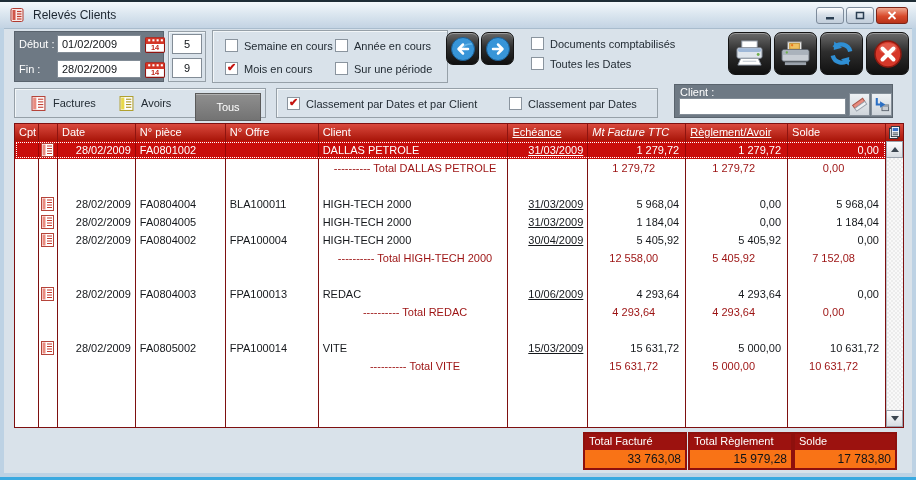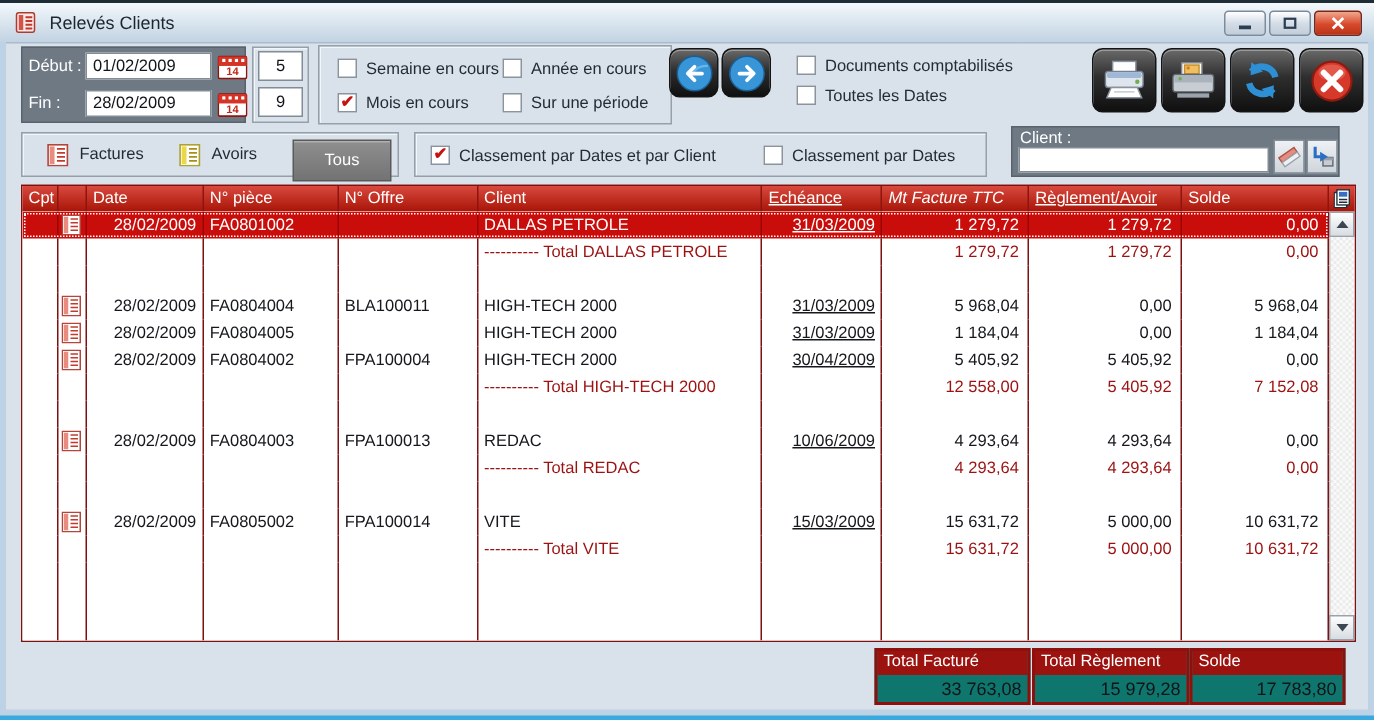--- a/index.html
+++ b/index.html
@@ -64,37 +64,37 @@
     overflow:hidden;white-space:nowrap;}
   .c-cpt{width:24px;}.c-ico{width:19px;display:flex;align-items:center;justify-content:center;}
   .c-date{width:78px;text-align:right;padding-right:4px;}
   .c-piece{width:90px;padding-left:4px;}
   .c-offre{width:93px;padding-left:4px;}
   .c-client{width:190px;padding-left:4px;}
   .c-ech{width:80px;text-align:right;padding-right:4px;text-decoration:underline;}
   .c-mt{width:98px;text-align:right;padding-right:6px;}
   .c-reg{width:102px;text-align:right;padding-right:6px;}
   .c-solde{width:98px;text-align:right;padding-right:6px;}
-  .trow.total .cell{color:#9c1212;}
+  .trow.total .cell{color:#9c1212;text-align:center;}
   .trow.sel{background:#c90d0b;outline:1px dotted #fff;outline-offset:-2px;}
   .trow.sel .cell{color:#fff;border-right-color:rgba(110,0,0,.5);}
 
   
   .vscroll{position:absolute;right:0;top:0;width:17px;height:303px;}
   .corner{position:absolute;left:0;top:0;width:17px;height:17px;background:linear-gradient(#d9493d,#a81408);
     display:flex;align-items:center;justify-content:center;}
   .sbtn{position:absolute;left:0;width:17px;height:17px;background:linear-gradient(#fdfdfd,#d8dde2);
     border:1px solid #9aa2ac;display:flex;align-items:center;justify-content:center;}
   .track{position:absolute;left:0;top:34px;width:17px;height:252px;
     background:repeating-conic-gradient(#ececec 0 25%,#f9f9f9 0 50%) 0 0/4px 4px;border-left:1px solid #c0c6cc;}
   .tri-up{width:0;height:0;border-left:4px solid transparent;border-right:4px solid transparent;border-bottom:5px solid #3c4650;}
   .tri-down{width:0;height:0;border-left:4px solid transparent;border-right:4px solid transparent;border-top:5px solid #3c4650;}
 
   
-  .tbox{position:absolute;top:432px;height:38px;border:2px solid #8e100d;background:#0f766e;}
+  .tbox{position:absolute;top:432px;height:38px;border:2px solid #8e100d;background:#f97316;}
   .tbox .tlabel{height:16px;background:#9c120f;color:#fff;font-size:11px;padding:1px 0 0 4px;}
   .tbox .tval{height:18px;font-size:12px;color:#101418;text-align:right;padding:2px 4px 0 0;}
 </style>
 </head>
 <body>
 
 <div class="window">
   <div class="top-edge"></div>
 
   <div class="titlebar">

